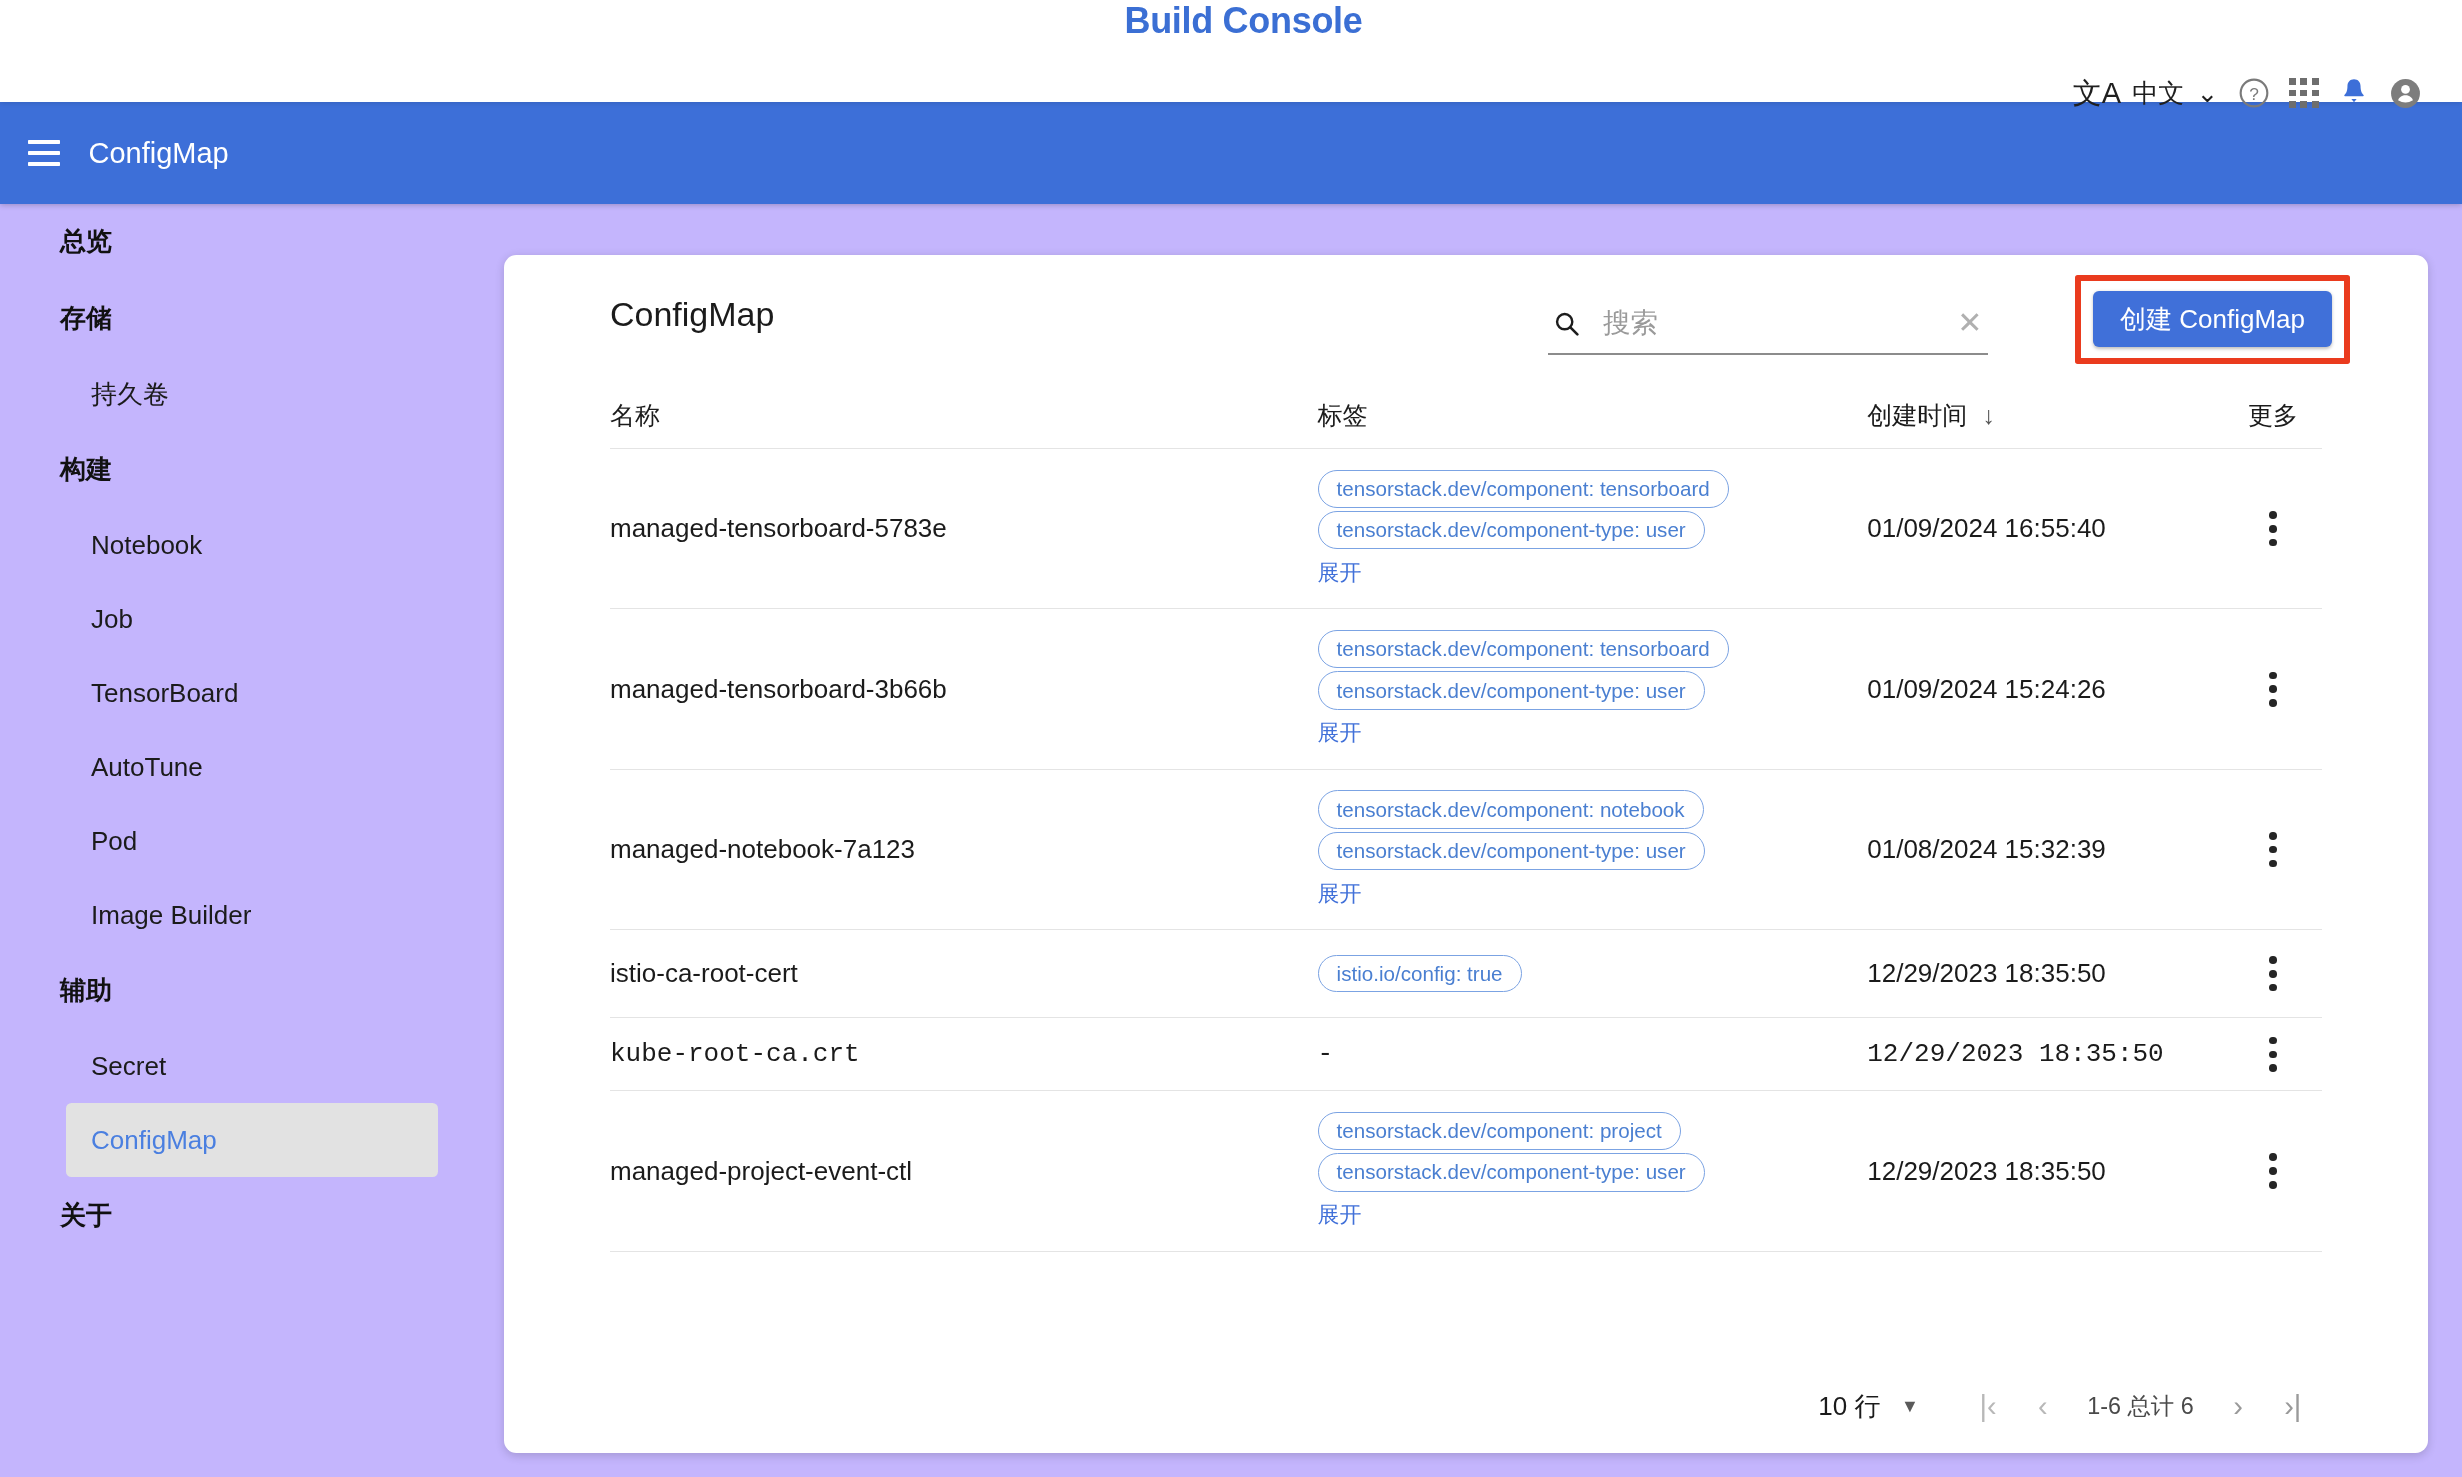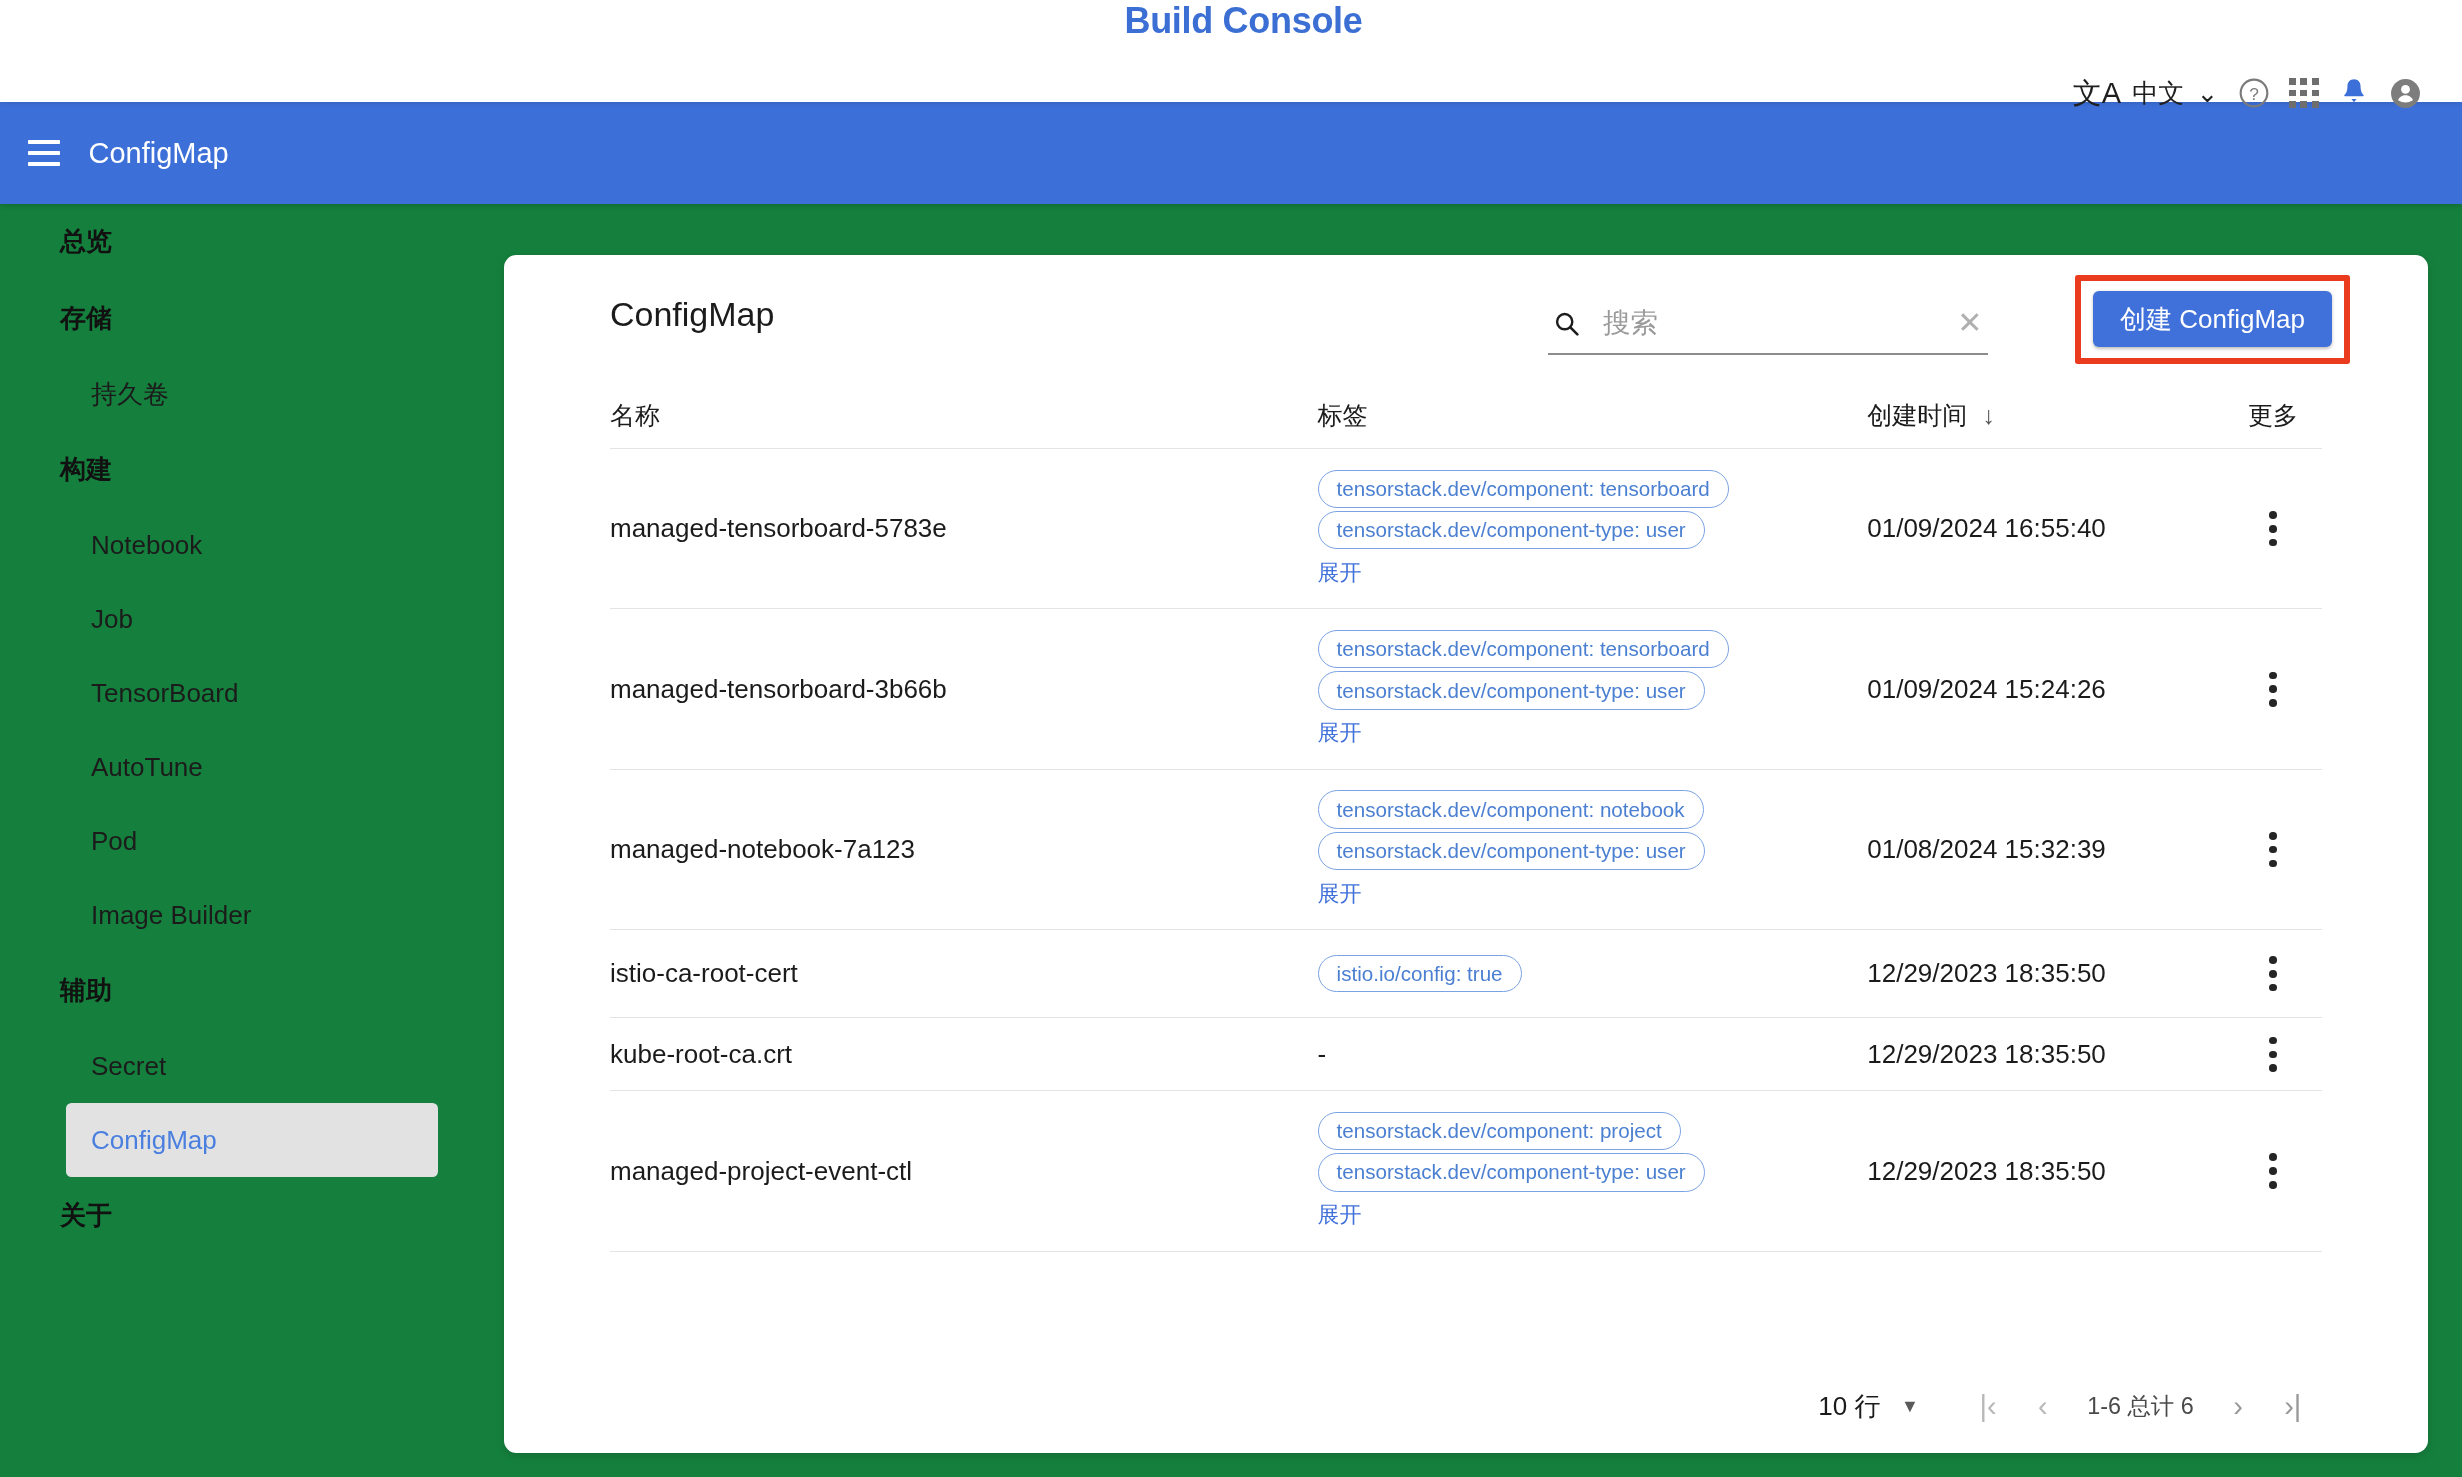--- a/index.html
+++ b/index.html
@@ -64,21 +64,21 @@
   }
   .toggle-knob {
     position: absolute; left: 36px; top: 0px; width: 52px; height: 52px;
     background: #ea2c4f; border-radius: 50%;
     box-shadow: 0 1.4px 4.1px rgba(0,0,0,0.3);
   }
 
   
   .body-area {
     position: absolute; left: 0; top: 203px; width: 2462px; height: 1274px;
-    background: #15803d;
+    background: #c4b5fd;
   }
 
   
   .sidebar { position: absolute; left: 0; top: 0; width: 504px; height: 1274px; }
   .nav-group {
     font-size: 26px; font-weight: bold; color: #111;
     padding: 0 0 0 60px; height: 77px; display: flex; align-items: center;
   }
   .nav-item {
     font-size: 26px; color: #1b1b1b;
@@ -339,21 +339,21 @@
           <div class="td col-time">12/29/2023 18:35:50</div>
           <div class="col-more">
             <span class="kebab">
                 <i></i>
                 <i></i>
                 <i></i>
               </span>
           </div>
         </div>
 
-        <div class="tr" style="height:73px;">
+        <div class="tr" style="height:73px;font-family:Liberation Mono, monospace;">
           <div class="td col-name">kube-root-ca.crt</div>
           <div class="col-tags">
             <span class="dash">-</span>
           </div>
           <div class="td col-time">12/29/2023 18:35:50</div>
           <div class="col-more">
             <span class="kebab">
                 <i></i>
                 <i></i>
                 <i></i>

